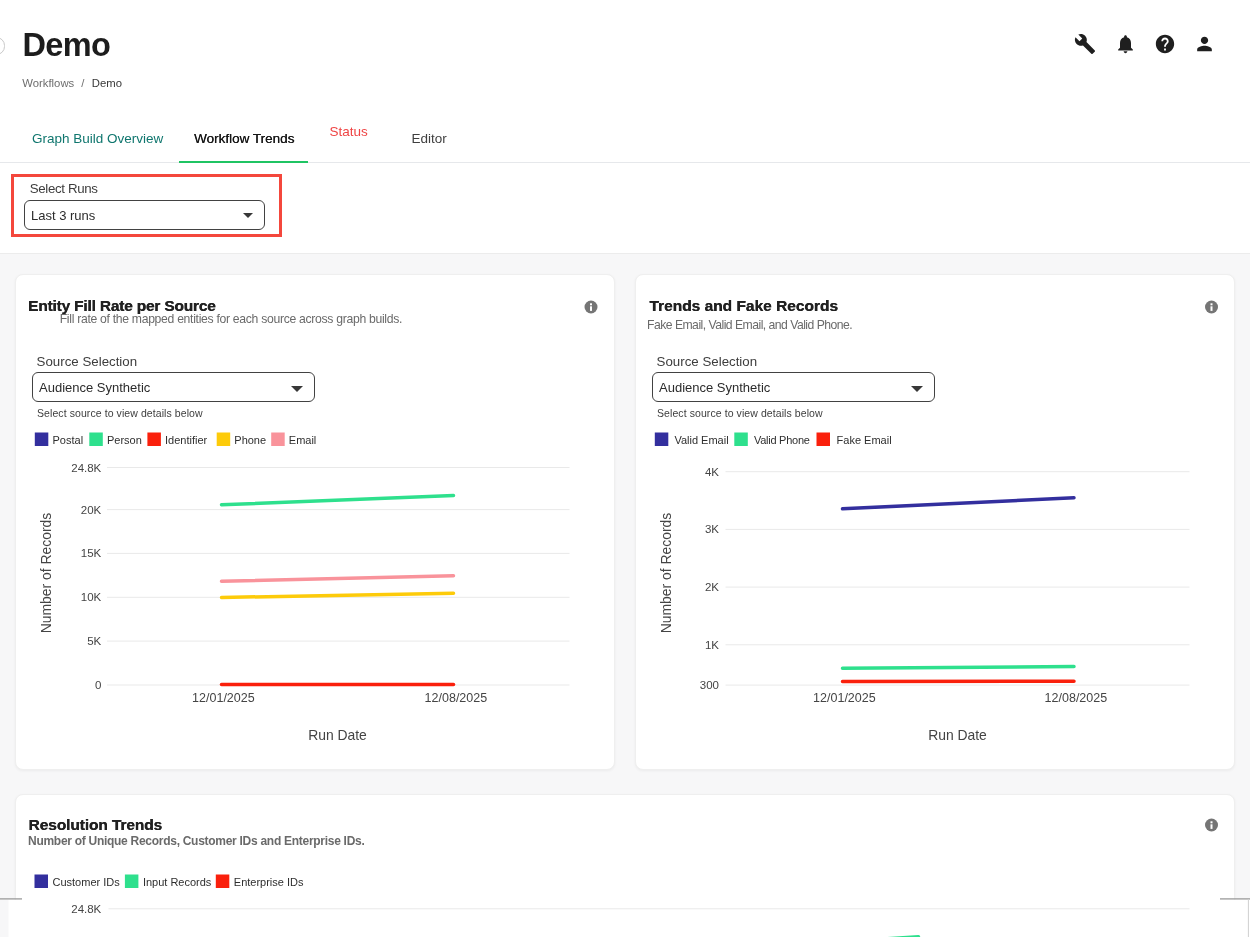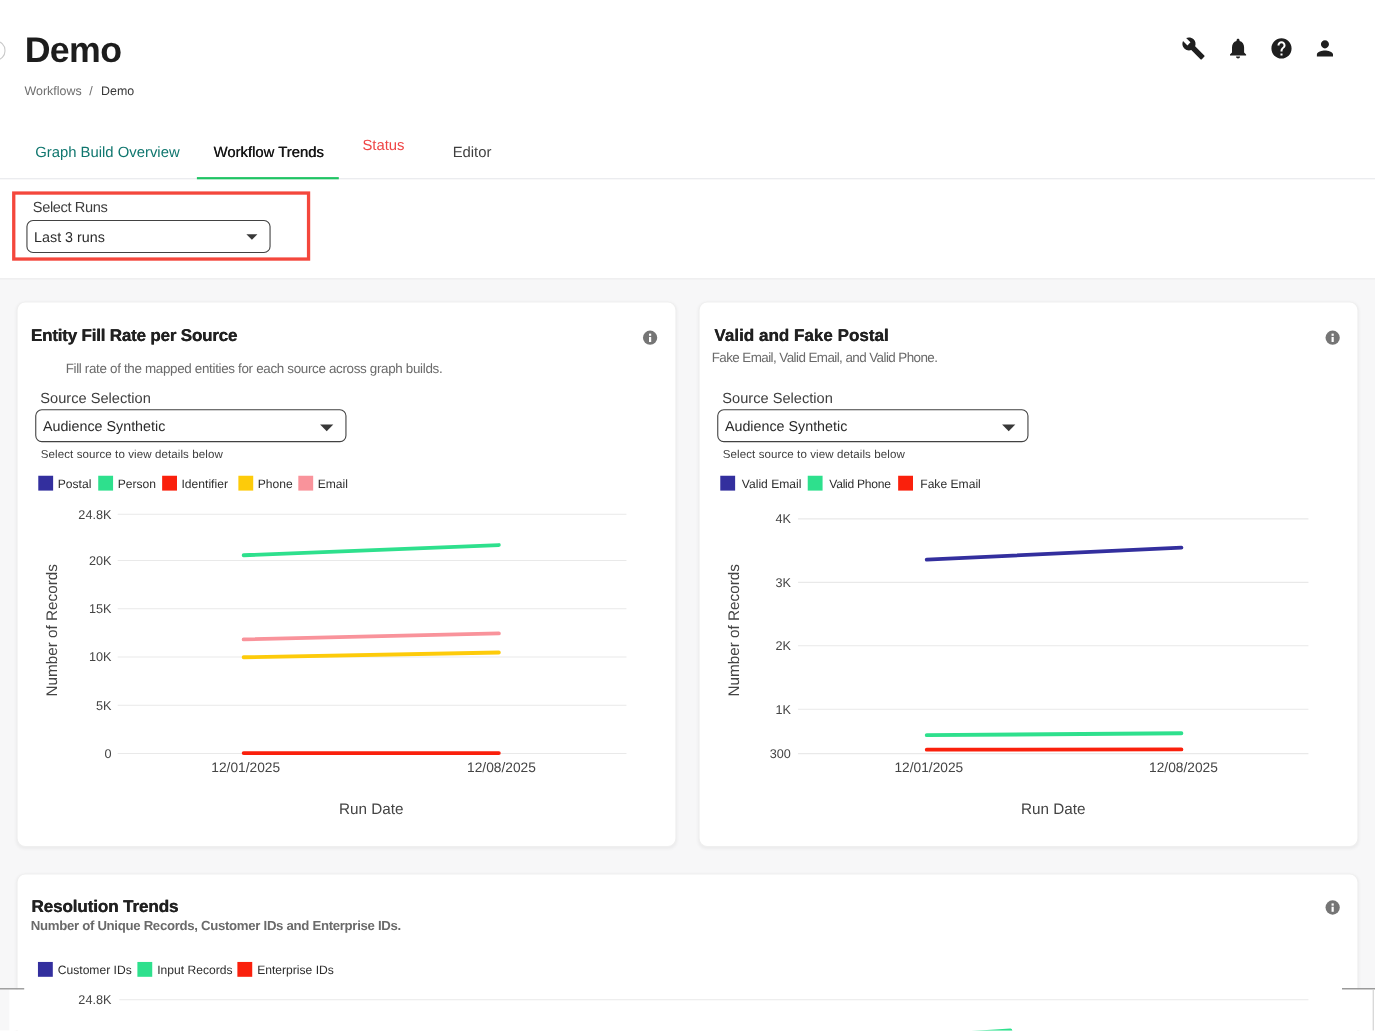--- a/index.html
+++ b/index.html
@@ -44,41 +44,41 @@
 
   <div class="abs" style="left:0; top:162.2px; width:1250px; height:1px; background:#e6e8eb;"></div>
   <div class="abs" style="left:32px; top:130.7px; font-size:13.5px; color:#0f766e;">Graph Build Overview</div>
   <div class="abs" style="left:194px; top:130.7px; font-size:13.5px; color:#161616; font-weight:500; text-shadow:0.35px 0 0 #161616;">Workflow Trends</div>
   <div class="abs" style="left:329.5px; top:124px; font-size:13.5px; color:#ef4444;">Status</div>
   <div class="abs" style="left:411.5px; top:130.7px; font-size:13.5px; color:#3f3f3f;">Editor</div>
   <div class="abs" style="left:179px; top:160.8px; width:129px; height:1.8px; background:#1fc463;"></div>
 
   <div class="abs" style="left:11px; top:174px; width:271px; height:63px; border:3px solid #f4473c;"></div>
   <div class="abs slabel" style="left:29.8px; top:181.4px; letter-spacing:-0.35px;">Select Runs</div>
-  <div class="select" style="left:23.5px; top:200px; width:222px;">
+  <div class="select" style="left:23.5px; top:200px; width:241px;">
     <div class="txt">Last 3 runs</div>
     <div class="caret" style="right:11px; top:12.3px; border-left-width:5.5px; border-right-width:5.5px; border-top-width:5.6px;"></div>
   </div>
 
   <div class="abs" style="left:0; top:252.5px; width:1250px; height:646.5px; background:#f7f7f8; border-top:1px solid #ececec;"></div>
 
   <div class="card" style="left:15px; top:274px; width:600px; height:495.5px;"></div>
   <div class="card" style="left:635px; top:274px; width:600px; height:495.5px;"></div>
   <div class="card" style="left:15px; top:794px; width:1220px; height:160px;"></div>
 
   <div class="abs ctitle" style="left:28px; top:296.6px; letter-spacing:-0.2px;">Entity Fill Rate per Source</div>
-  <div class="abs csub" style="left:27.7px; top:328px; letter-spacing:-0.3px;padding-left:32px;">Fill rate of the mapped entities for each source across graph builds.</div>
+  <div class="abs csub" style="left:27.7px; top:312px; letter-spacing:-0.3px;padding-left:32px;">Fill rate of the mapped entities for each source across graph builds.</div>
   <div class="abs slabel" style="left:36.6px; top:353.6px;">Source Selection</div>
   <div class="select" style="left:31.5px; top:372px; width:283px;">
     <div class="txt">Audience Synthetic</div>
     <div class="caret" style="right:10.5px; top:13px;"></div>
   </div>
   <div class="abs helper" style="left:37px; top:406.8px;">Select source to view details below</div>
 
-  <div class="abs ctitle" style="left:649.3px; top:296.6px;">Valid and Fake Postal</div>
+  <div class="abs ctitle" style="left:649.3px; top:296.6px;">Trends and Fake Records</div>
   <div class="abs csub" style="left:647px; top:318px; letter-spacing:-0.52px;">Fake Email, Valid Email, and Valid Phone.</div>
   <div class="abs slabel" style="left:656.6px; top:353.6px;">Source Selection</div>
   <div class="select" style="left:651.5px; top:372px; width:283px;">
     <div class="txt">Audience Synthetic</div>
     <div class="caret" style="right:10.5px; top:13px;"></div>
   </div>
   <div class="abs helper" style="left:657px; top:406.8px;">Select source to view details below</div>
 
   <div class="abs ctitle" style="left:28.5px; top:816.2px; letter-spacing:-0.1px;">Resolution Trends</div>
   <div class="abs csub" style="left:28px; top:833.8px; font-size:12px; letter-spacing:-0.28px;font-weight:bold;">Number of Unique Records, Customer IDs and Enterprise IDs.</div>

